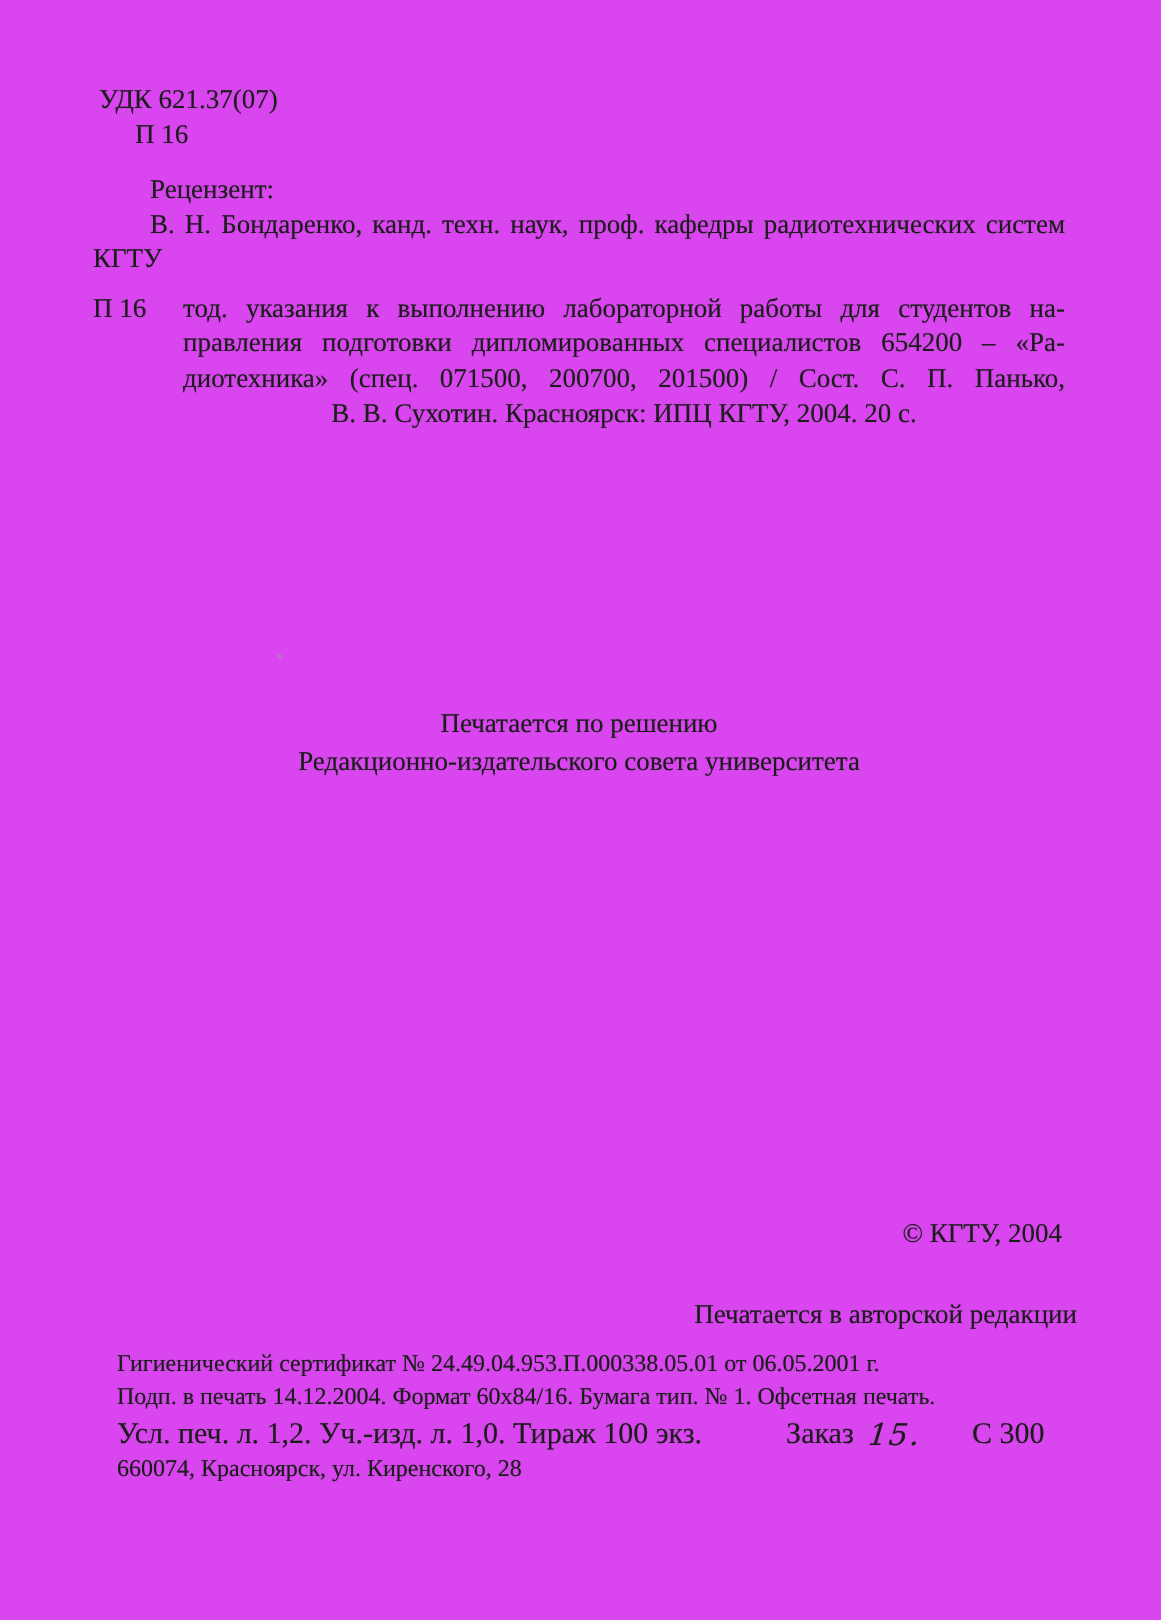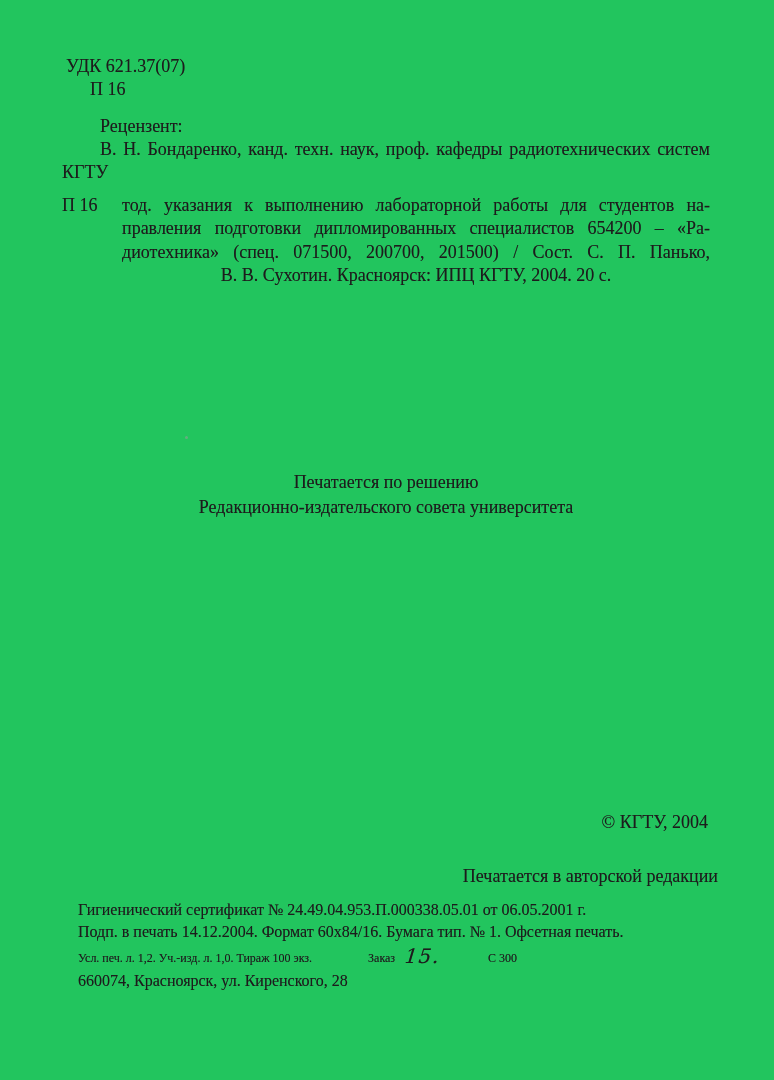--- a/index.html
+++ b/index.html
@@ -4,21 +4,21 @@
 <style>
   html, body {
     margin: 0;
     padding: 0;
     background: #e8e8e8;
   }
   .page {
     position: relative;
     width: 774px;
     height: 1080px;
-    background: #22c55e;
+    background: #d946ef;
     font-family: "Liberation Serif", "DejaVu Serif", serif;
     color: #1c1c1c;
     overflow: hidden;
     text-shadow: 0 0 0.5px rgba(45,45,45,0.55);
   }
   .page div, .page span { font-size: 18px; line-height: 23px; }
 
   .udk-block {
     position: absolute;
     left: 66px;
@@ -93,34 +93,34 @@
     position: absolute;
     left: 78px;
     top: 899px;
     width: 650px;
   }
   .imprint .line {
     font-size: 16px;
     line-height: 22.3px;
     white-space: pre-wrap;
   }
-  .imprint .line span { font-size: 12px; }
+  .imprint .line span { font-size: 20px; }
   .order-label { margin-left: 56px; }
   .order-number {
     margin-left: 10px;
     font-family: "DejaVu Serif", serif;
     font-style: italic;
     font-size: 20px !important;
     letter-spacing: 1px;
     display: inline-block;
     transform: skewX(-6deg);
     position: relative;
     top: 1px;
   }
-  .series-number { margin-left: 48px; }
+  .series-number { margin-left: 34px; }
 </style>
 </head>
 <body>
 
 <div class="page">
 
   <div class="udk-block">
     <div>УДК 621.37(07)</div>
     <div class="author-sign">П 16</div>
   </div>

